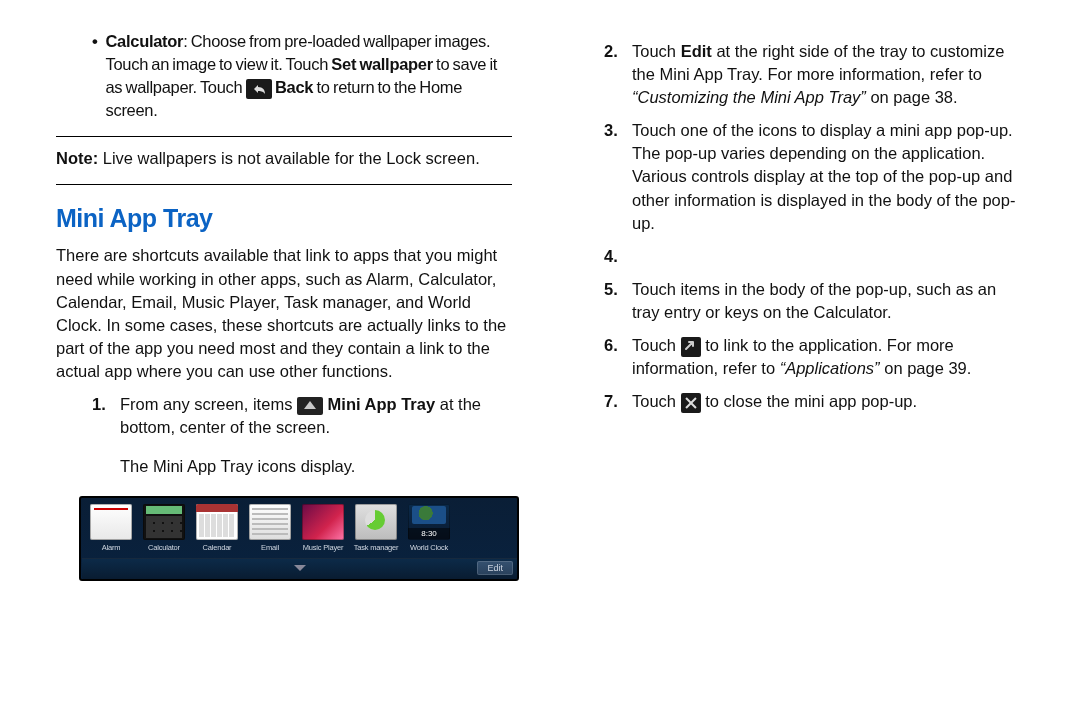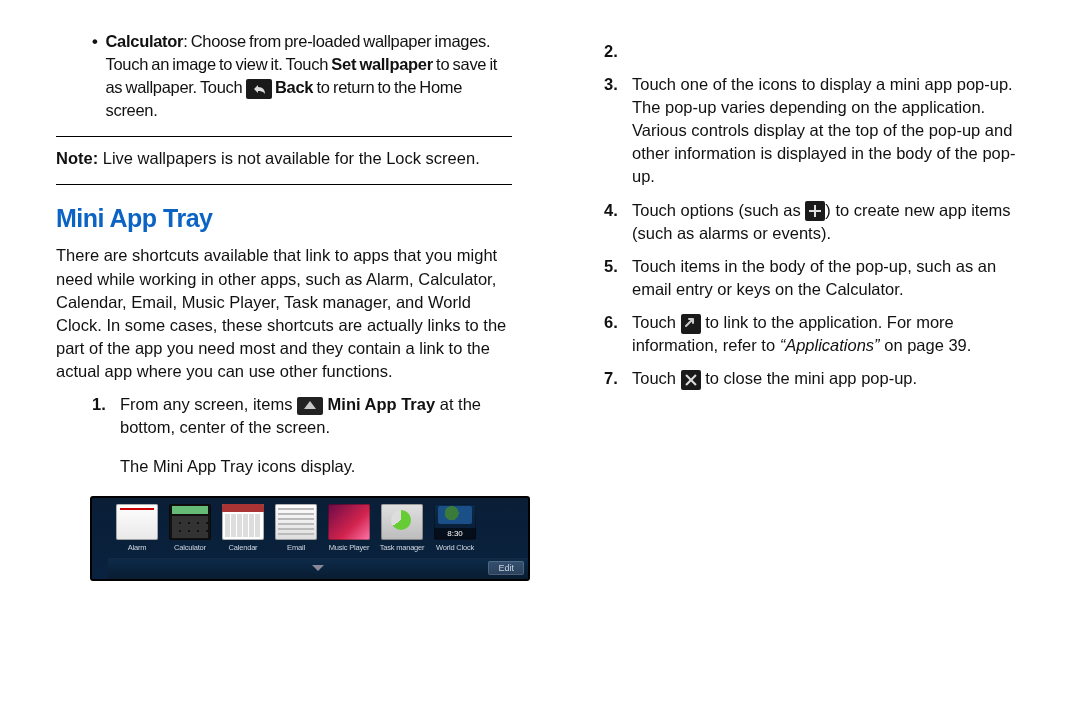--- a/index.html
+++ b/index.html
@@ -16,21 +16,21 @@
   .note{font-size:16.5px;margin:10px 0 10px 0;}
   .heading{font-family:Arial,Helvetica,sans-serif;font-weight:900;color:#0b63c4;font-size:25px;margin:16px 0 8px 0;letter-spacing:-0.5px;}
   .intro{padding-left:0;}
   .num{display:flex;gap:10px;padding-left:36px;margin-top:10px;}
   .num .n{font-weight:bold;min-width:18px;}
   .caret-icon{display:inline-block;width:26px;height:18px;background:#222;vertical-align:middle;position:relative;border-radius:2px;}
   .caret-icon::after{content:"";position:absolute;top:4px;left:7px;width:0;height:0;border-left:6px solid transparent;border-right:6px solid transparent;border-bottom:8px solid #c8c8c8;}
   .sub{padding-left:64px;margin-top:16px;}
   .it{font-style:italic;}
   
-  .tray{margin:18px 0 0 34px;width:440px;background:linear-gradient(#0a1e36,#09223f);border:2px solid #000;border-radius:3px;position:relative;padding:6px 8px 0 24px;box-sizing:border-box;}
+  .tray{margin:18px 0 0 23px;width:440px;background:linear-gradient(#0a1e36,#09223f);border:2px solid #000;border-radius:3px;position:relative;padding:6px 8px 0 9px;box-sizing:border-box;}
   .tray-icons{display:flex;gap:11px;justify-content:flex-start;}
   .tic{width:42px;display:flex;flex-direction:column;align-items:center;}
   .thumb{width:42px;height:36px;background:#eceade;border-radius:2px;box-shadow:0 0 0 1px rgba(0,0,0,.3) inset;position:relative;overflow:hidden;}
   .thumb.alarm{background:linear-gradient(#fff,#e8e8e8);}
   .thumb.alarm::after{content:"";position:absolute;inset:4px;border-top:2px solid #c00;}
   .thumb.calc{background:#111;}
   .thumb.calc::before{content:"";position:absolute;top:2px;left:3px;right:3px;height:8px;background:#6b7;}
   .thumb.calc::after{content:"";position:absolute;top:12px;left:3px;right:3px;bottom:2px;background:repeating-linear-gradient(90deg,#333 0 7px,#111 7px 9px),repeating-linear-gradient(#333 0 6px,#111 6px 8px);background-blend-mode:lighten;}
   .thumb.cal{background:#fff;}
   .thumb.cal::before{content:"";position:absolute;top:0;left:0;right:0;height:8px;background:#a33;color:#fff;font-size:5px;line-height:8px;text-align:center;}
@@ -122,34 +122,34 @@
         <div class="tray-bottom">
           <div class="chev"></div>
           <div class="edit">Edit</div>
         </div>
       </div>
     </div>
 
     <div class="col">
       <div class="num">
         <span class="n">2.</span>
+        <span>
+          <span>Touch </span><span class="sw">Edit</span><span> at the right side of the tray to customize the Mini App Tray. For more information, refer to </span><span class="it">“Customizing the Mini App Tray”</span><span> on page 38.</span>
+        </span>
       </div>
       <div class="num">
         <span class="n">3.</span>
         <span>Touch one of the icons to display a mini app pop-up. The pop-up varies depending on the application. Various controls display at the top of the pop-up and other information is displayed in the body of the pop-up.</span>
       </div>
       <div class="num">
         <span class="n">4.</span>
-        <span>
-          <span>Touch options (such as </span><span class="inline-icon plus"></span><span>) to create new app items (such as alarms or events).</span>
-        </span>
       </div>
       <div class="num">
         <span class="n">5.</span>
-        <span>Touch items in the body of the pop-up, such as an email entry or keys on the Calculator.</span>
+        <span>Touch items in the body of the pop-up, such as an tray entry or keys on the Calculator.</span>
       </div>
       <div class="num">
         <span class="n">6.</span>
         <span>
           <span>Touch </span><span class="inline-icon"><svg width="20" height="20" style="position:absolute;top:0;left:0" viewBox="0 0 20 20">
                 <path d="M5 12 L12 5 M12 5 L12 9 M12 5 L8 5" stroke="#ccc" stroke-width="2" fill="none" stroke-linecap="round"></path>
               </svg></span><span> to link to the application. For more information, refer to </span><span class="it">“Applications”</span><span> on page 39.</span>
         </span>
       </div>
       <div class="num">

